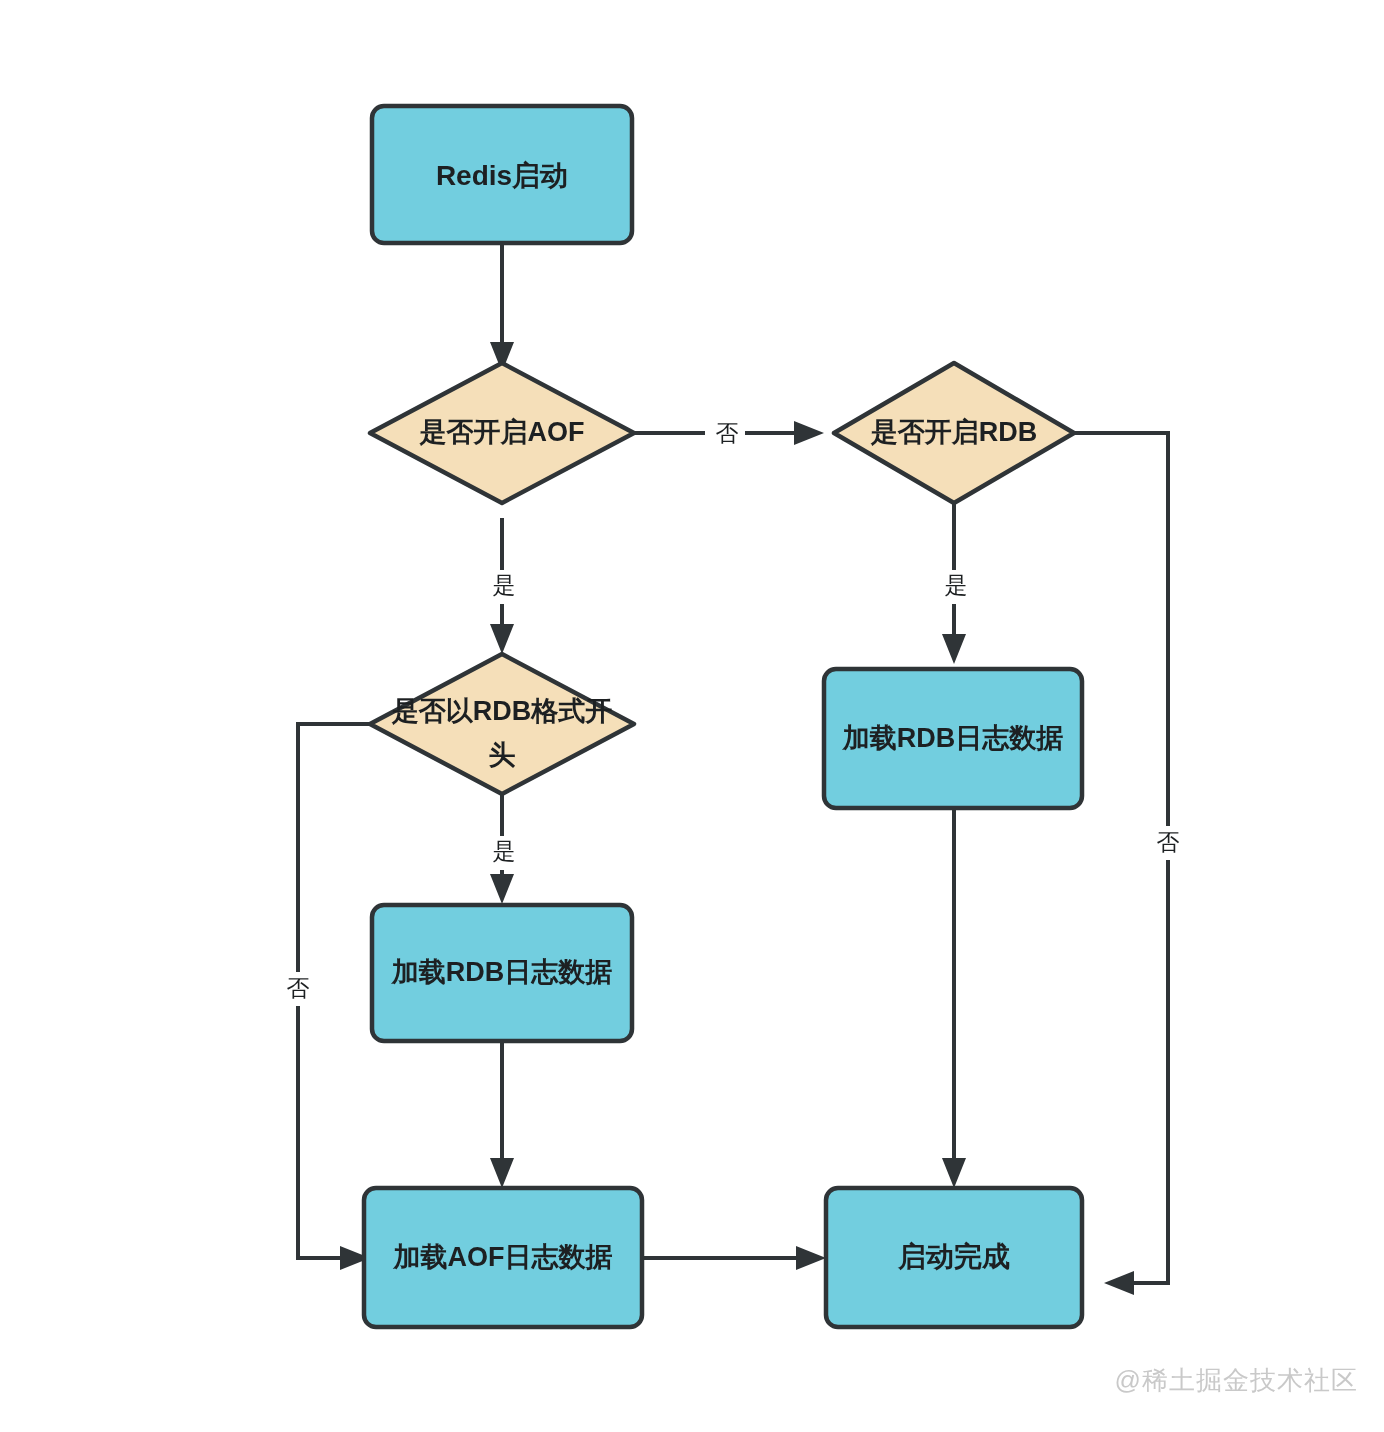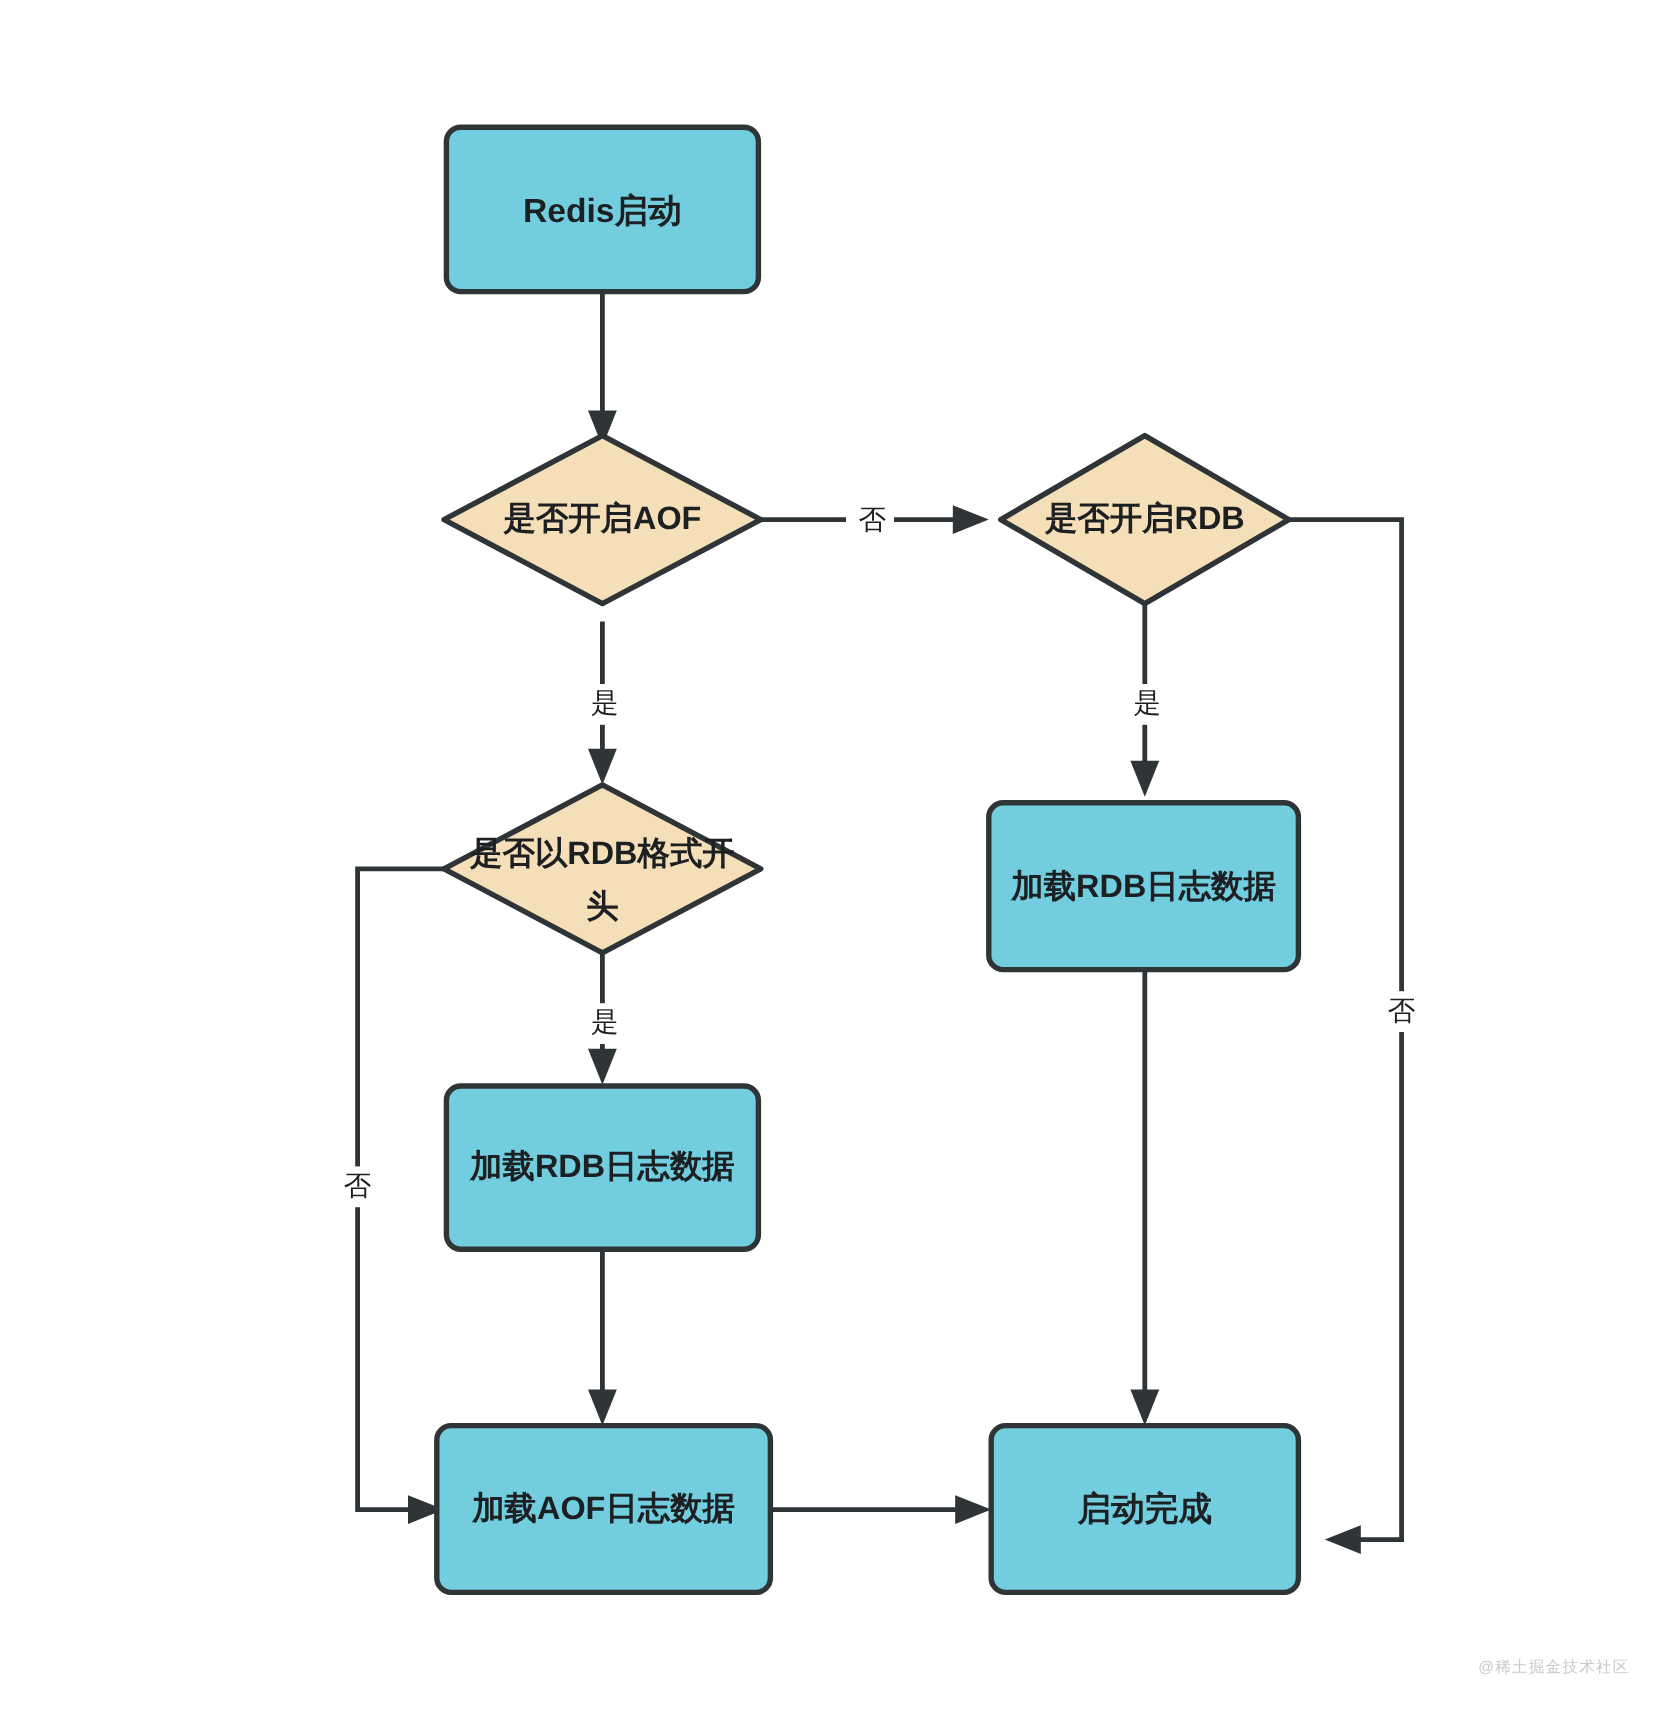--- a/index.html
+++ b/index.html
@@ -60,21 +60,21 @@
   }
   .edge-label-bg {
     fill: #ffffff;
     stroke: none;
   }
   .watermark {
     position: absolute;
     right: 26px;
     bottom: 34px;
     color: #c9c9c9;
-    font-size: 13px;
+    font-size: 26px;
     font-family: "Liberation Sans", "DejaVu Sans", sans-serif;
     letter-spacing: 1px;
     user-select: none;
   }
 </style>
 </head>
 <body>
 
 <div id="canvas">
 

